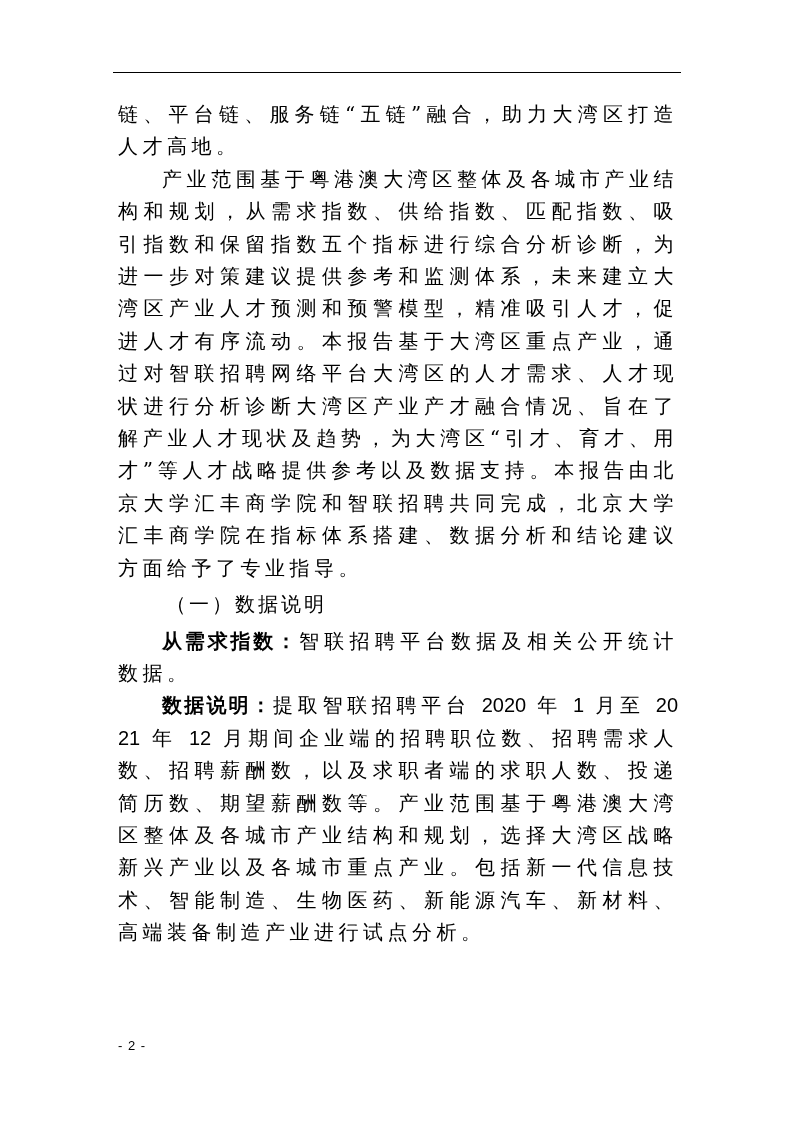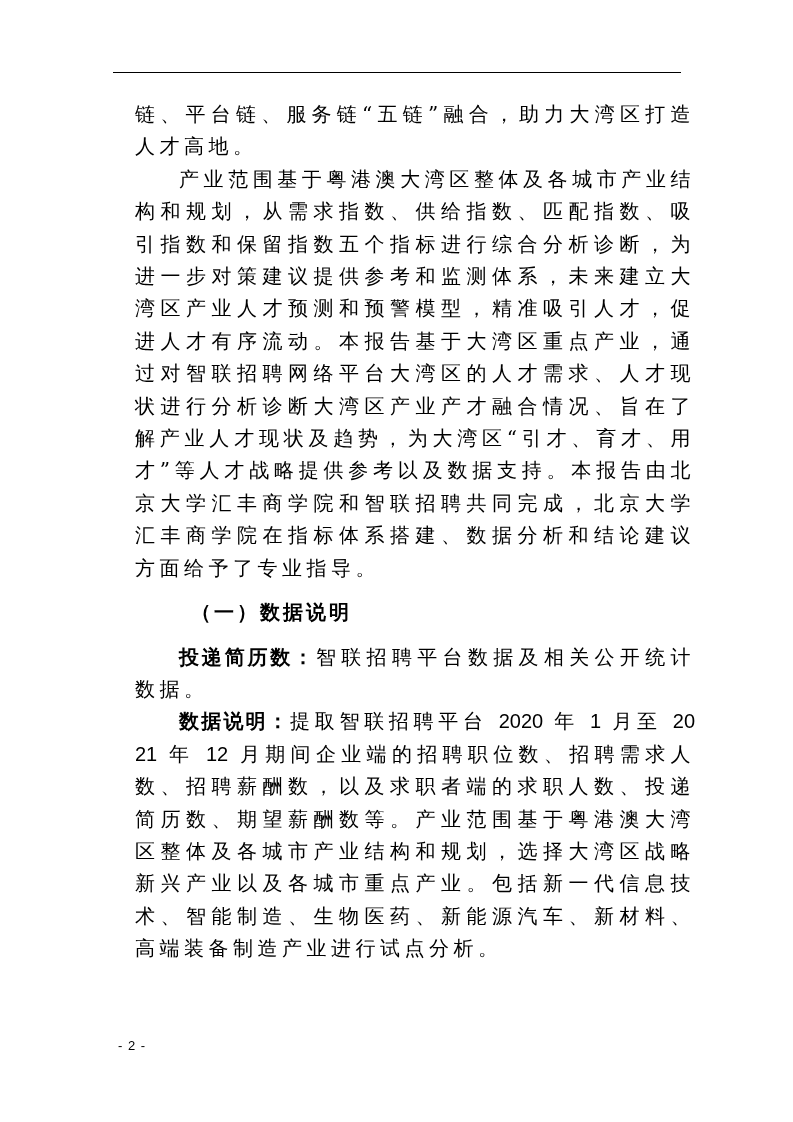--- a/index.html
+++ b/index.html
@@ -18,43 +18,42 @@
     .header-rule {
       position: absolute;
       left: 113px;
       top: 72px;
       width: 568px;
       height: 0;
       border-top: 1.5px solid #000000;
     }
     .content {
       position: absolute;
-      left: 135px;
+      left: 118px;
       top: 98px;
       width: 560px;
     }
     .para {
       margin: 0;
       font-size: 20px;
       line-height: 32.4px;
       letter-spacing: 4.5px;
       text-align: justify;
       text-justify: inter-character;
       word-break: break-all;
     }
     .indent {
       text-indent: 44px;
     }
     .section-heading {
-      margin: 12px;
+      margin: 4px;
       font-size: 20px;
       line-height: 32.4px;
       letter-spacing: 3px;
       text-indent: 44px;
-      font-weight: bold;
     }
     .bold-label {
       font-weight: bold;
       font-family: "DejaVu Sans", "Liberation Sans", sans-serif;
       letter-spacing: 2px;
     }
     .latin {
       font-family: Liberation Sans, sans-serif;
       letter-spacing: 0;
     }
@@ -72,18 +71,18 @@
 
 <div class="header-rule"></div>
 
 <div class="content">
   <p class="para">链、平台链、服务链“五链”融合，助力大湾区打造人才高地。</p>
 
   <p class="para indent">产业范围基于粤港澳大湾区整体及各城市产业结构和规划，从需求指数、供给指数、匹配指数、吸引指数和保留指数五个指标进行综合分析诊断，为进一步对策建议提供参考和监测体系，未来建立大湾区产业人才预测和预警模型，精准吸引人才，促进人才有序流动。本报告基于大湾区重点产业，通过对智联招聘网络平台大湾区的人才需求、人才现状进行分析诊断大湾区产业产才融合情况、旨在了解产业人才现状及趋势，为大湾区“引才、育才、用才”等人才战略提供参考以及数据支持。本报告由北京大学汇丰商学院和智联招聘共同完成，北京大学汇丰商学院在指标体系搭建、数据分析和结论建议方面给予了专业指导。</p>
 
   <p class="section-heading">（一）数据说明</p>
 
-  <p class="para indent"><span class="bold-label">投递简历数：</span><span>智联招聘平台数据及相关公开统计数据。</span></p>
+  <p class="para indent"><span class="bold-label">从需求指数：</span><span>智联招聘平台数据及相关公开统计数据。</span></p>
 
   <p class="para indent"><span class="bold-label">数据说明：</span><span>提取智联招聘平台 </span><span class="latin">2020</span><span> 年 </span><span class="latin">1</span><span> 月至 </span><span class="latin">2021</span><span> 年 </span><span class="latin">12</span><span> 月期间企业端的招聘职位数、招聘需求人数、招聘薪酬数，以及求职者端的求职人数、投递简历数、期望薪酬数等。产业范围基于粤港澳大湾区整体及各城市产业结构和规划，选择大湾区战略新兴产业以及各城市重点产业。包括新一代信息技术、智能制造、生物医药、新能源汽车、新材料、高端装备制造产业进行试点分析。</span></p>
 </div>
 
 <div class="page-number">- 2 -</div>
 
 </body></html>

